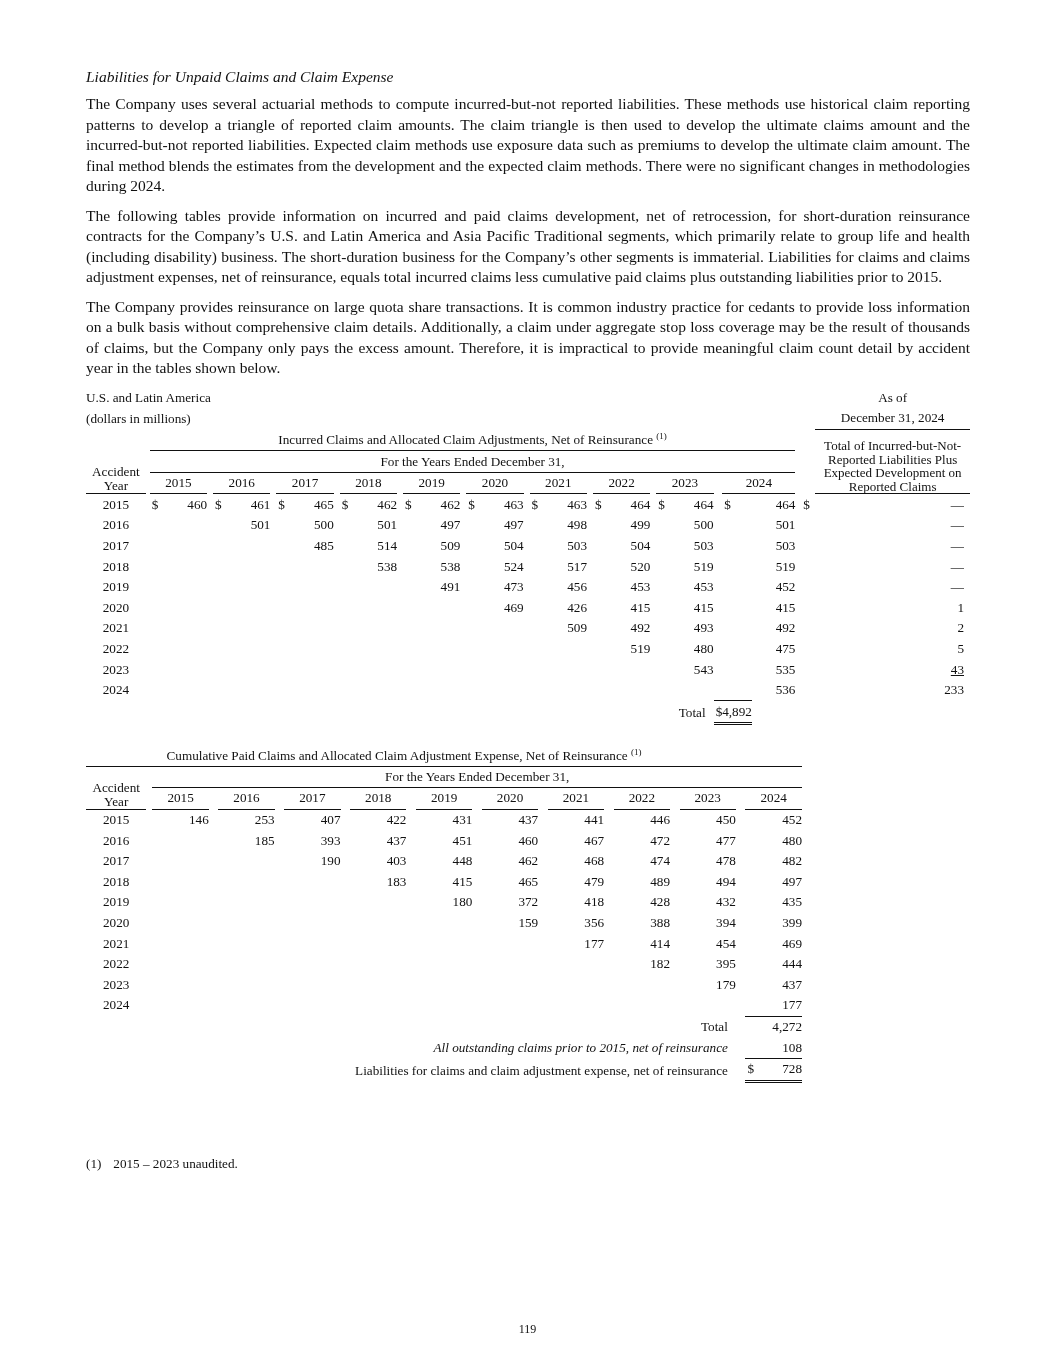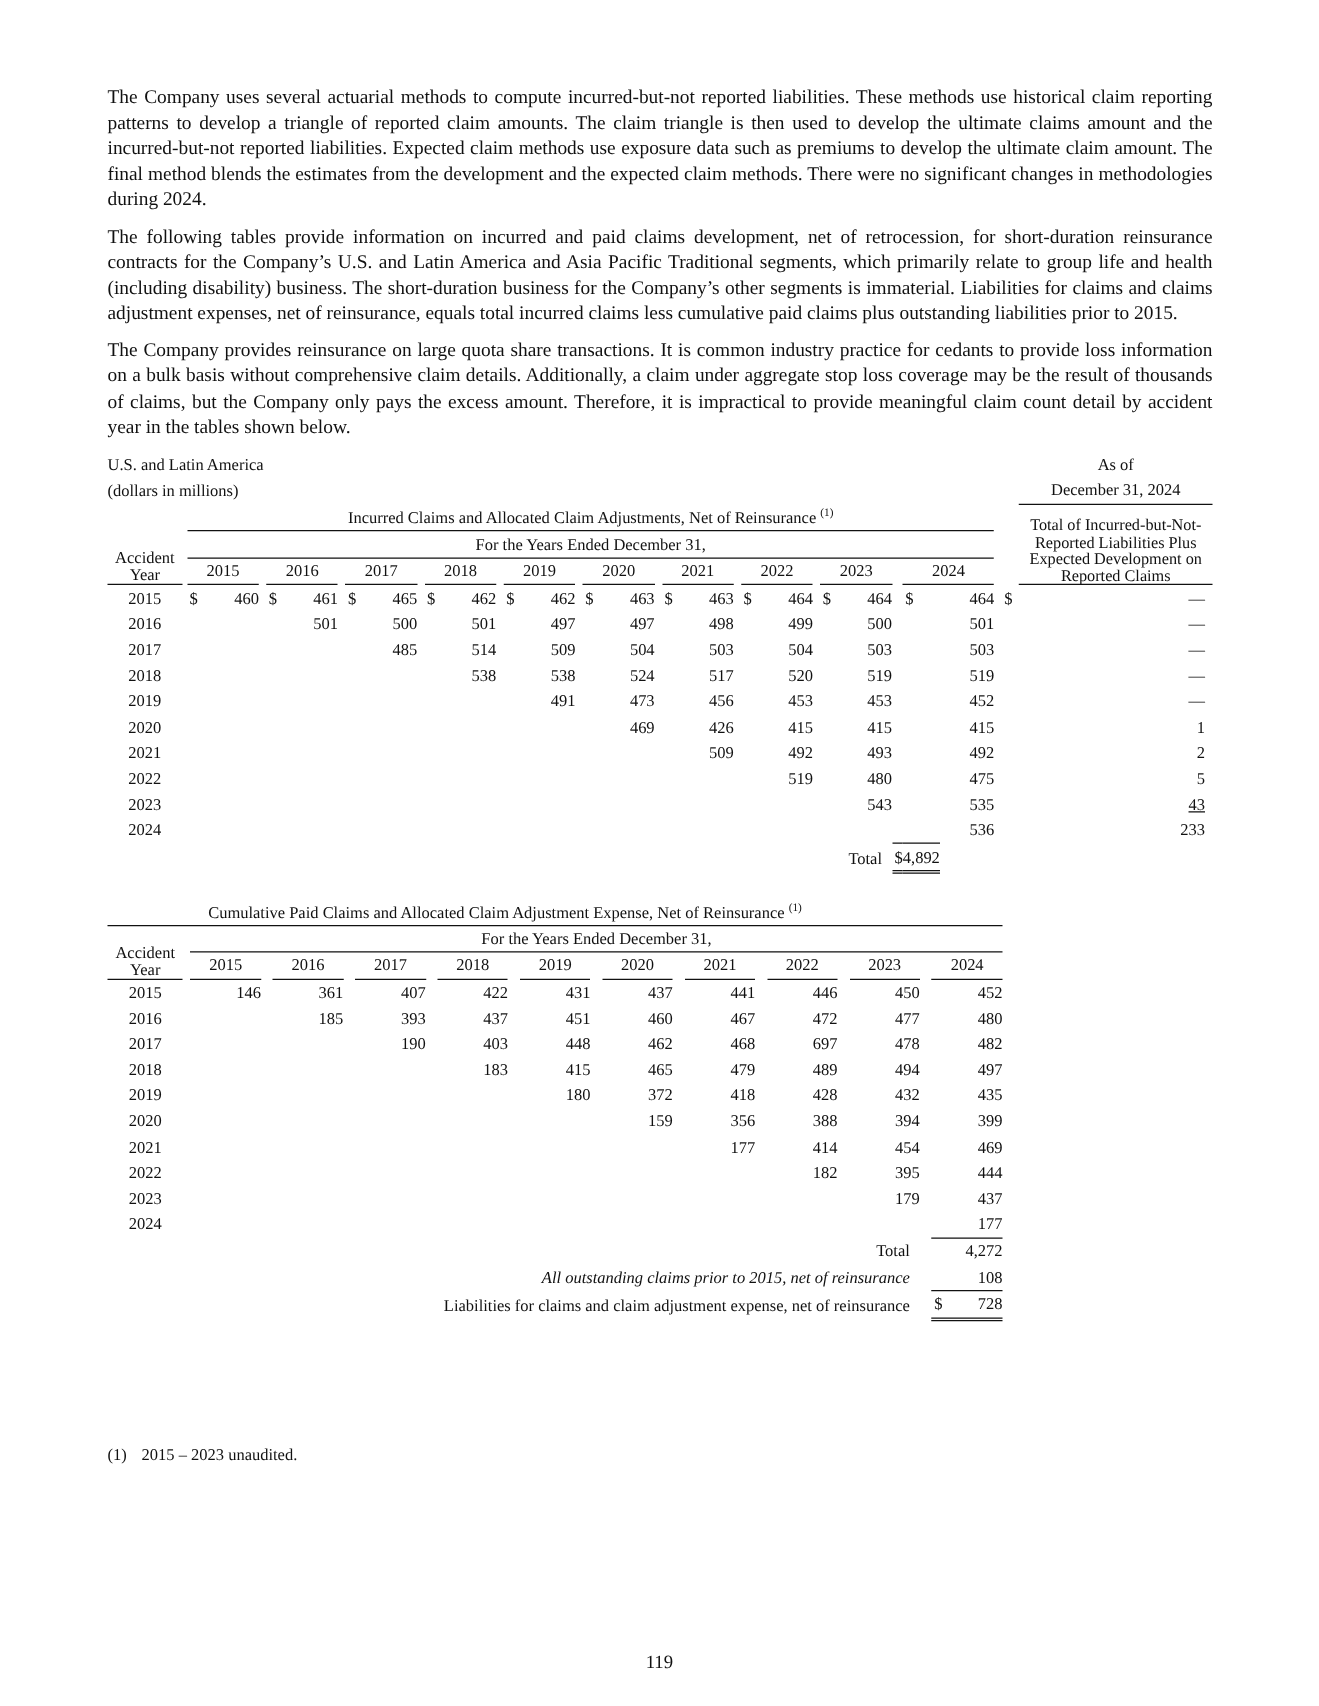--- a/index.html
+++ b/index.html
@@ -23,26 +23,27 @@
   .cur { text-align: left; padding-left: 2px; }
 
   .tot-top { border-top: 1.6px solid #111; }
   .tot-bot { border-bottom: 3.5px double #111; }
 
   #paid { width: 716px; margin-top: 20px; }
   #paid td { height: 20.6px; }
 
   .footnote { position: absolute; left: 86px; top: 1156px; font-size: 13.2px; }
   .footnote .num { display: inline-block; width: 24px; }
-  .pageno { position: absolute; left: 0; width: 1055px; top: 1322px; text-align: center; font-size: 15px; }
+  .pageno { position: absolute; left: 0; width: 1055px; top: 1322px; text-align: center; font-size: 12px; }
 </style>
 </head>
 <body>
 
 <div class="page">
+  <div class="subtitle">Liabilities for Unpaid Claims and Claim Expense</div>
   <p class="para">The Company uses several actuarial methods to compute incurred-but-not reported liabilities. These methods use historical claim reporting patterns to develop a triangle of reported claim amounts. The claim triangle is then used to develop the ultimate claims amount and the incurred-but-not reported liabilities. Expected claim methods use exposure data such as premiums to develop the ultimate claim amount. The final method blends the estimates from the development and the expected claim methods. There were no significant changes in methodologies during 2024.</p>
   <p class="para">The following tables provide information on incurred and paid claims development, net of retrocession, for short-duration reinsurance contracts for the Company’s U.S. and Latin America and Asia Pacific Traditional segments, which primarily relate to group life and health (including disability) business. The short-duration business for the Company’s other segments is immaterial. Liabilities for claims and claims adjustment expenses, net of reinsurance, equals total incurred claims less cumulative paid claims plus outstanding liabilities prior to 2015.</p>
   <p class="para">The Company provides reinsurance on large quota share transactions. It is common industry practice for cedants to provide loss information on a bulk basis without comprehensive claim details. Additionally, a claim under aggregate stop loss coverage may be the result of thousands of claims, but the Company only pays the excess amount. Therefore, it is impractical to provide meaningful claim count detail by accident year in the tables shown below.</p>
 
   <table id="incurred">
     <colgroup>
       <col style="width:60px">
       <col style="width:4px">
 
       <col style="width:14px">
@@ -552,21 +553,21 @@
           <td></td>
           <td class="c bb">2023</td>
           <td></td>
           <td class="c bb">2024</td>
         </tr>
         <tr>
           <td class="c">2015</td>
           <td></td>
           <td class="r">146</td>
           <td></td>
-          <td class="r">361</td>
+          <td class="r">253</td>
           <td></td>
           <td class="r">407</td>
           <td></td>
           <td class="r">422</td>
           <td></td>
           <td class="r">431</td>
           <td></td>
           <td class="r">437</td>
           <td></td>
           <td class="r">441</td>
@@ -610,21 +611,21 @@
           <td class="r">190</td>
           <td></td>
           <td class="r">403</td>
           <td></td>
           <td class="r">448</td>
           <td></td>
           <td class="r">462</td>
           <td></td>
           <td class="r">468</td>
           <td></td>
-          <td class="r">697</td>
+          <td class="r">474</td>
           <td></td>
           <td class="r">478</td>
           <td></td>
           <td class="r">482</td>
         </tr>
         <tr>
           <td class="c">2018</td>
           <td></td>
           <td class="r"></td>
           <td></td>

